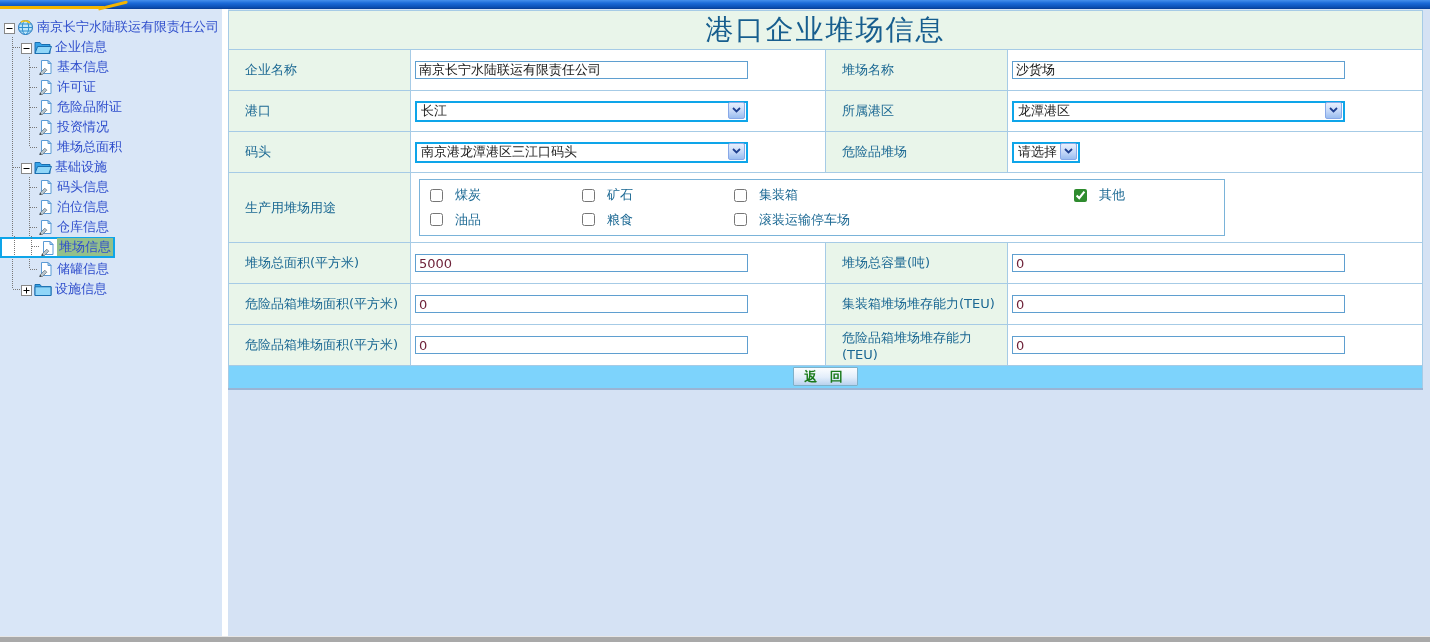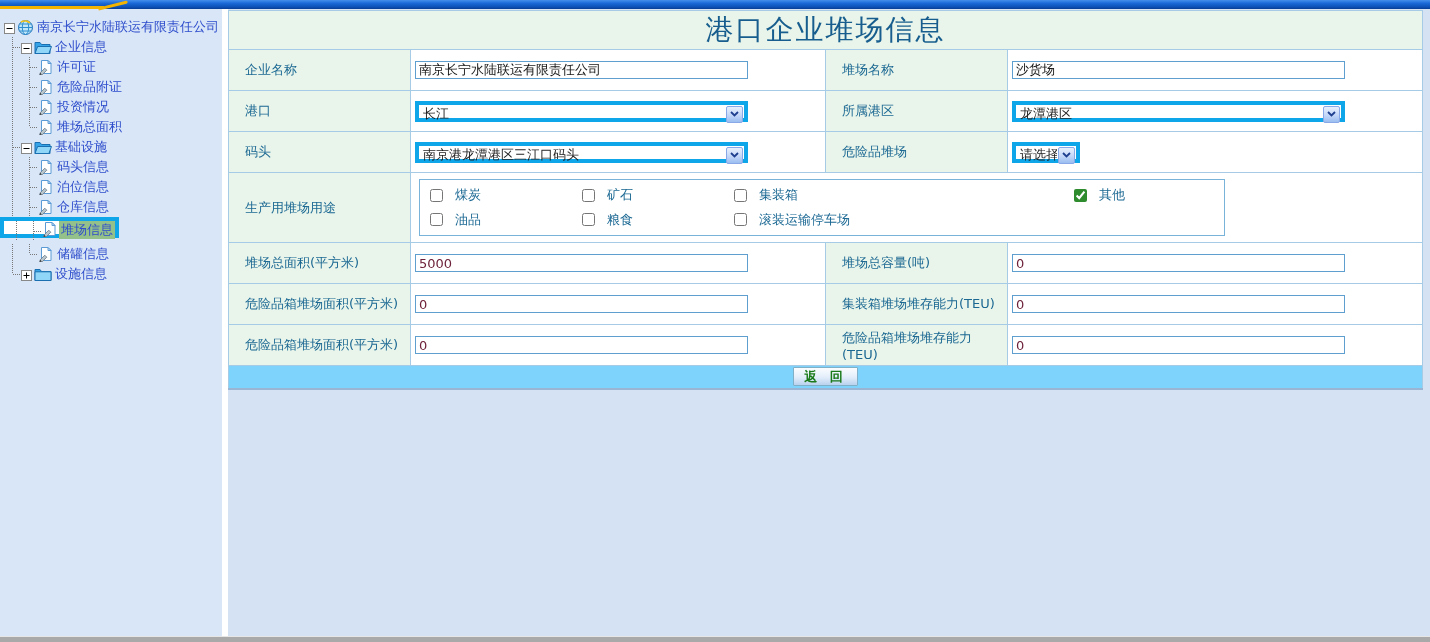--- a/index.html
+++ b/index.html
@@ -37,22 +37,22 @@
     border:1px solid #8fb3d8; border-bottom:2px solid #9ab4d4; }
   table.form td { border:1px solid #a6cbe6; vertical-align:middle; }
   td.title { height:36px; background:#e9f5ea; text-align:center;
     color:#175e8e; font-size:28px; letter-spacing:2px; }
   td.lbl { width:182px; height:41px; background:#e9f5ea; color:#1b6893; padding-left:16px; }
   td.fld { background:#ffffff; padding-left:4px; }
   input.txt { width:333px; height:18px; border:1px solid #5f9fd0; font-size:13px;
     padding:0 3px; color:#151515; font-family:inherit; background:#fff; }
   input.txt.num { color:#6e2239; }
 
-  .sel { display:inline-flex; align-items:flex-start; height:21px; background:#fff;
-    border:4px solid #0ea5e9; position:relative; cursor:default; }
+  .sel { display:inline-flex; align-items:flex-end; height:21px; background:#fff;
+    border:2px solid #0ea5e9; position:relative; cursor:default; }
   .sel.w-lg { width:333px; }
   .sel.w-sm { width:68px; }
   .sel-text { flex:1; padding-left:4px; color:#1d1d1d; font-size:13px; white-space:nowrap; overflow:hidden; }
   .sel-btn { flex:none; width:17px; height:17px; margin:1px; border:1px solid #88a8e8; border-radius:2px;
     background:linear-gradient(180deg,#e8f0fd 0%,#c4d7f8 55%,#9abdf0 100%);
     display:flex; align-items:center; justify-content:center; }
 
   .cb-box { width:806px; height:57px; margin:6px 0 6px 4px; border:1px solid #7ab3d9;
     display:grid; grid-template-columns:152px 152px 340px auto;
     align-content:space-evenly; padding-left:10px; }
@@ -103,20 +103,37 @@
                 <rect x="0.5" y="0.5" width="10" height="10" fill="#fff" stroke="#888"></rect>
                 <line x1="2.5" y1="5.5" x2="8.5" y2="5.5" stroke="#000"></line>
               </svg></span>
             <span class="tree-ico">
               <svg width="18" height="14" viewBox="0 0 18 14">
                 <path d="M1 2.5h5l1.5 2H16v9H1z" fill="#35a3e8" stroke="#1a6fb0"></path>
                 <path d="M1 13.5l2.6-7h13.9l-2.6 7z" fill="#90d6f8" stroke="#1a6fb0"></path>
               </svg>
             </span>
             <span class="tree-lbl">企业信息</span>
+          </div><div class="tree-row">
+            <span class="slot">
+              <i class="vl"></i>
+            </span>
+            <span class="slot">
+              <i class="vl"></i>
+              <i class="hl"></i>
+            </span>
+            <span class="tree-ico">
+              <svg width="16" height="16" viewBox="0 0 16 16">
+                <path d="M3.5 1.5h6.5l3 3v10H3.5z" fill="#ffffff" stroke="#5b9bd5"></path>
+                <path d="M10 1.5l3 3h-3z" fill="#cfe4f7" stroke="#5b9bd5"></path>
+                <path d="M2.2 13.8l4.6-4.6 2 2-4.6 4.6-2.6.6z" fill="#b9c6ce" stroke="#6a7a88" stroke-width="0.8"></path>
+                <path d="M2.2 13.8l1.6 1.6-2.2.5z" fill="#3a3a3a"></path>
+              </svg>
+            </span>
+            <span class="tree-lbl">基本信息</span>
           </div><div class="tree-row">
             <span class="slot">
               <i class="vl"></i>
             </span>
             <span class="slot">
               <i class="vl"></i>
               <i class="hl"></i>
             </span>
             <span class="tree-ico">
               <svg width="16" height="16" viewBox="0 0 16 16">

